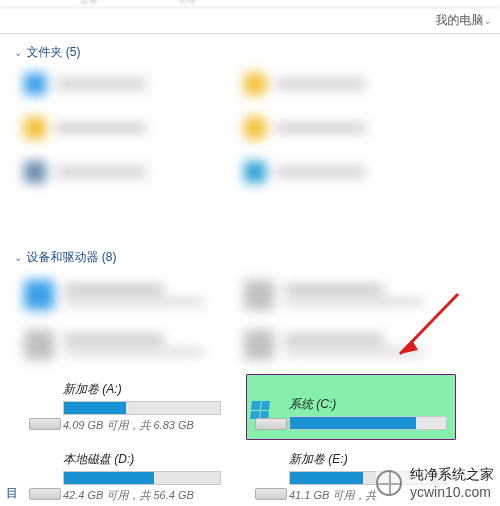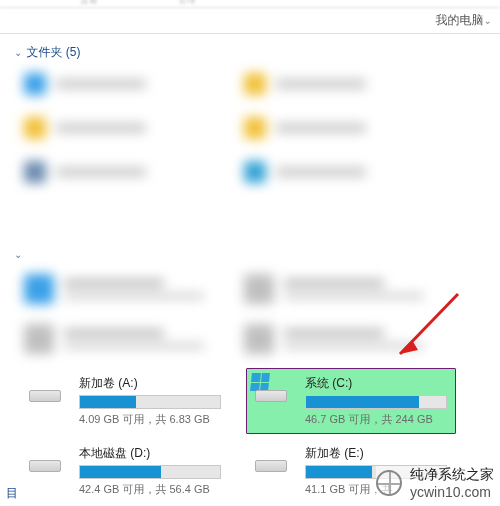--- a/index.html
+++ b/index.html
@@ -85,24 +85,25 @@
 
   .drive-row {
     display: flex;
     gap: 16px;
     padding: 2px 20px 2px 20px;
   }
   .drive {
     width: 210px;
     padding: 6px 8px 6px 6px;
     display: flex;
-    align-items: flex-start;
-    gap: 16px;
+    align-items: flex-end;
+    gap: 0;
     border: 1px solid transparent;
     border-radius: 1px;
+    font-style: italic;
   }
   .drive.selected {
     background: #86efac;
     border: 1px solid #701a75;
   }
   .drive .drive-icon {
     width: 36px;
     height: 30px;
     display:flex;
     align-items:center;
@@ -242,20 +243,21 @@
       <div class="lbl"></div>
     </div>
   <div class="folder-ph" style="visibility:hidden">
       <div class="ic"></div>
       <div class="lbl"></div>
     </div>
 </div>
 
 <div class="section-header drives-header">
   <span class="caret">⌄</span>
+  <span>设备和驱动器 (8)</span>
 </div>
 
 <div class="drives-blur-row">
   <div class="bigblur">
       <div class="bic" style="background:#3aa0e8"></div>
       <div class="lines">
         <div class="l1"></div>
         <div class="l2"></div>
       </div>
     </div>
@@ -306,21 +308,20 @@
           <span></span>
           <span></span>
         </div>
       <div class="hdd"></div>
     </div>
     <div class="drive-info">
       <div class="drive-name">系统 (C:)</div>
       <div class="bar">
           <div class="fill" style="width:81%"></div>
         </div>
-      <div class="drive-sub">46.7 GB 可用，共 244 GB</div>
     </div>
   </div>
 </div>
 
 <div class="drive-row">
   <div class="drive">
     <div class="drive-icon">
         <div class="hdd"></div>
       </div>
     <div class="drive-info">

